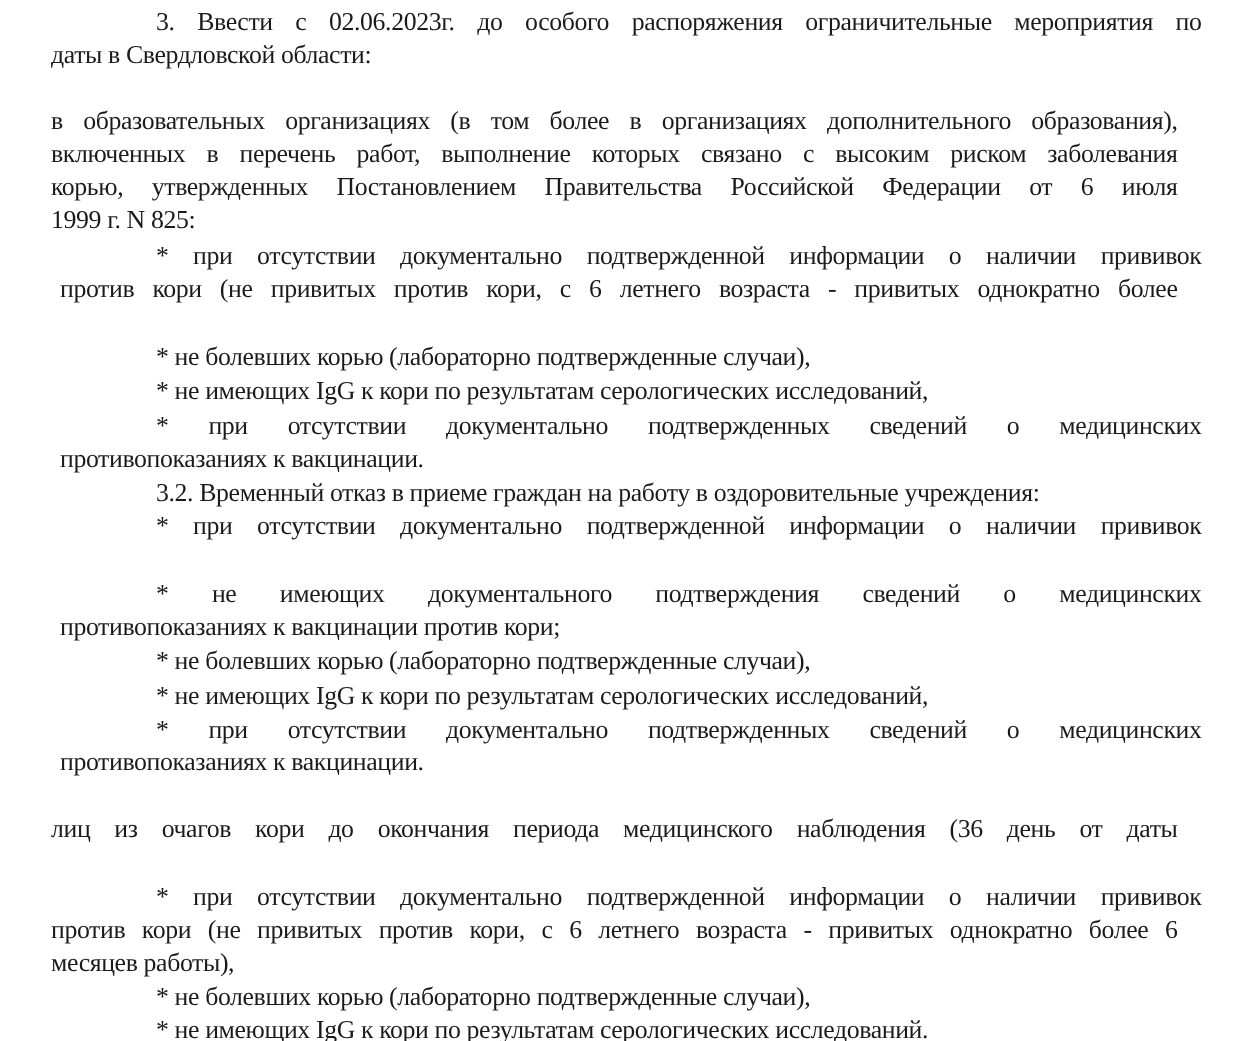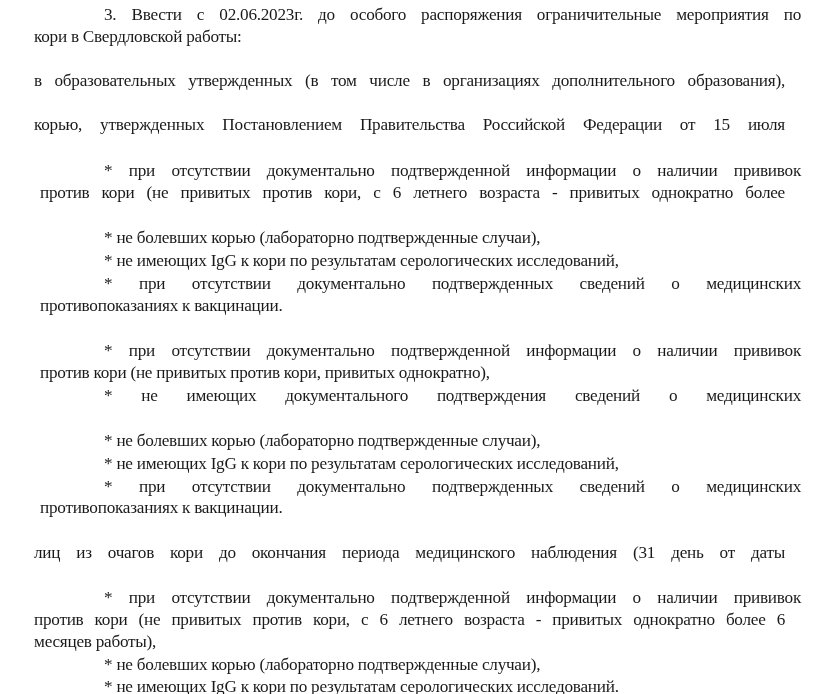--- a/index.html
+++ b/index.html
@@ -42,39 +42,42 @@
   .line.cont {
     left: 40px;
     width: 745px;
   }
 </style>
 </head>
 <body>
 
 <div class="page">
   <div class="line ind" style="top:4px">3. Ввести с 02.06.2023г. до особого распоряжения ограничительные мероприятия по</div>
-  <div class="line last" style="top:26px">кори в Свердловской работы:</div>
+  <div class="line last" style="top:26px">даты в Свердловской области:</div>
 
-  <div class="line" style="top:70px">в образовательных утвержденных (в том числе в организациях дополнительного образования),</div>
-  <div class="line" style="top:114px">корью, утвержденных Постановлением Правительства Российской Федерации от 15 июля</div>
+  <div class="line" style="top:70px">в образовательных организациях (в том более в организациях дополнительного образования),</div>
+  <div class="line" style="top:92px">включенных в перечень работ, выполнение которых связано с высоким риском заболевания</div>
+  <div class="line" style="top:114px">корью, утвержденных Постановлением Правительства Российской Федерации от 6 июля</div>
+  <div class="line last" style="top:136px">1999 г. N 825:</div>
 
   <div class="line ind" style="top:160px">* при отсутствии документально подтвержденной информации о наличии прививок</div>
   <div class="line cont" style="top:182px">против кори (не привитых против кори, с 6 летнего возраста - привитых однократно более</div>
   <div class="line ind last" style="top:227px">* не болевших корью (лабораторно подтвержденные случаи),</div>
   <div class="line ind last" style="top:250px">* не имеющих IgG к кори по результатам серологических исследований,</div>
   <div class="line ind" style="top:273px">*  при  отсутствии  документально  подтвержденных  сведений  о  медицинских</div>
   <div class="line cont last" style="top:295px">противопоказаниях к вакцинации.</div>
 
+  <div class="line ind last" style="top:318px">3.2. Временный отказ в приеме граждан на работу в оздоровительные учреждения:</div>
   <div class="line ind" style="top:340px">* при отсутствии документально подтвержденной информации о наличии прививок</div>
-  <div class="line cont last" style="top:362px">против кори (не привитых против кори, привитых однократно),</div>
   <div class="line ind" style="top:385px">*  не  имеющих  документального  подтверждения  сведений  о  медицинских</div>
+  <div class="line cont last" style="top:407px">противопоказаниях к вакцинации против кори;</div>
   <div class="line ind last" style="top:430px">* не болевших корью (лабораторно подтвержденные случаи),</div>
   <div class="line ind last" style="top:453px">* не имеющих IgG к кори по результатам серологических исследований,</div>
   <div class="line ind" style="top:476px">*  при  отсутствии  документально  подтвержденных  сведений  о  медицинских</div>
   <div class="line cont last" style="top:497px">противопоказаниях к вакцинации.</div>
 
-  <div class="line" style="top:542px">лиц из очагов кори до окончания периода медицинского наблюдения (31 день от даты</div>
+  <div class="line" style="top:542px">лиц из очагов кори до окончания периода медицинского наблюдения (36 день от даты</div>
   <div class="line ind" style="top:587px">* при отсутствии документально подтвержденной информации о наличии прививок</div>
   <div class="line" style="top:609px">против кори (не привитых против кори, с 6 летнего возраста - привитых однократно более 6</div>
   <div class="line last" style="top:631px">месяцев работы),</div>
   <div class="line ind last" style="top:654px">* не болевших корью (лабораторно подтвержденные случаи),</div>
   <div class="line ind last" style="top:676px">* не имеющих IgG к кори по результатам серологических исследований.</div>
 </div>
 
 </body></html>

